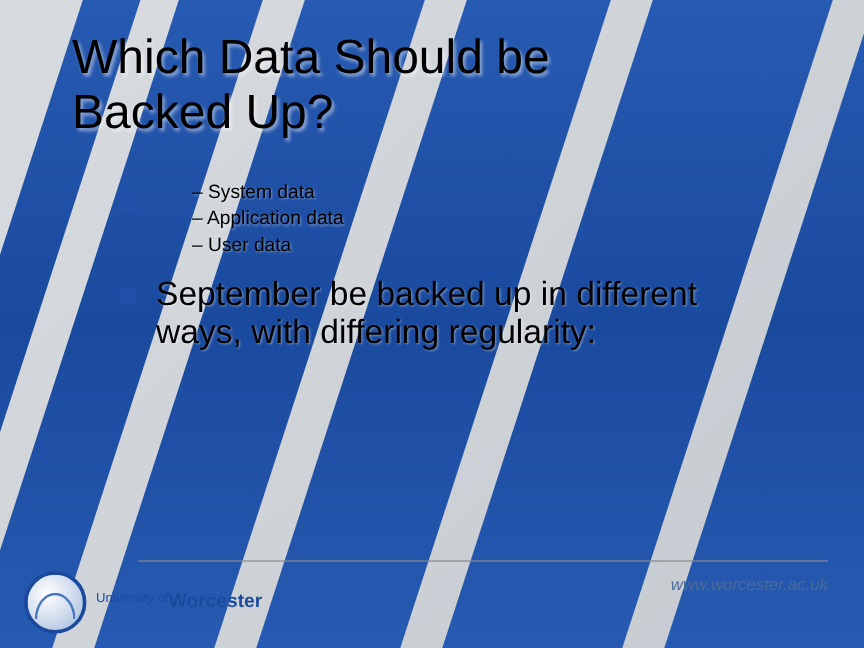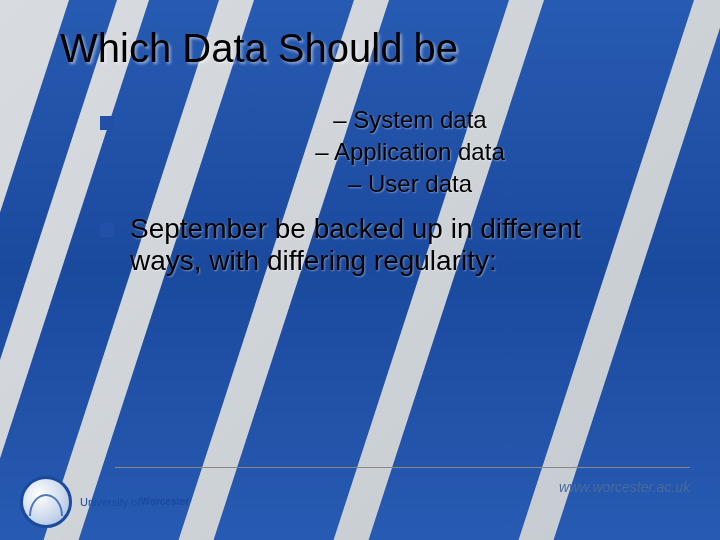--- a/index.html
+++ b/index.html
@@ -79,25 +79,24 @@
   }
   
   .sublist {
     list-style: none;
     padding-left: 30px;
     margin-top: 6px;
     margin-bottom: 15px;
   }
   
   .lvl2 {
-    font-size: 24px;
+    font-size: 16px;
     color: #000;
     margin-bottom: 4px;
     text-shadow: 1px 1px 2px rgba(255,255,255,0.4);
-    text-align: center;
   }
   
   .footer {
     position: absolute;
     bottom: 0;
     left: 0;
     width: 100%;
     height: 85px;
     z-index: 3;
   }
@@ -147,21 +146,21 @@
     display: flex;
     line-height: 1.1;
     color: #1a4a9e;
   }
   
   .logo-text .uni {
     font-size: 11px;
   }
   
   .logo-text .worc {
-    font-size: 10px;
+    font-size: 16px;
     font-weight: bold;
   }
   
   .url {
     position: absolute;
     right: 30px;
     bottom: 45px;
     font-size: 14px;
     color: #4a6a9a;
     font-style: italic;
@@ -175,20 +174,21 @@
   <div class="stripe s2"></div>
   <div class="stripe s3"></div>
   <div class="stripe s4"></div>
   <div class="stripe s5"></div>
   <div class="stripe s6"></div>
 </div>
 
 <div class="content">
   <h1 class="title">
     <span>Which Data Should be</span><br>
+    <span>Backed Up?</span>
   </h1>
 
   <ul class="bullets">
     <li class="lvl1">
       <ul class="sublist">
         <li class="lvl2">– System data</li>
         <li class="lvl2">– Application data</li>
         <li class="lvl2">– User data</li>
       </ul>
     </li>

